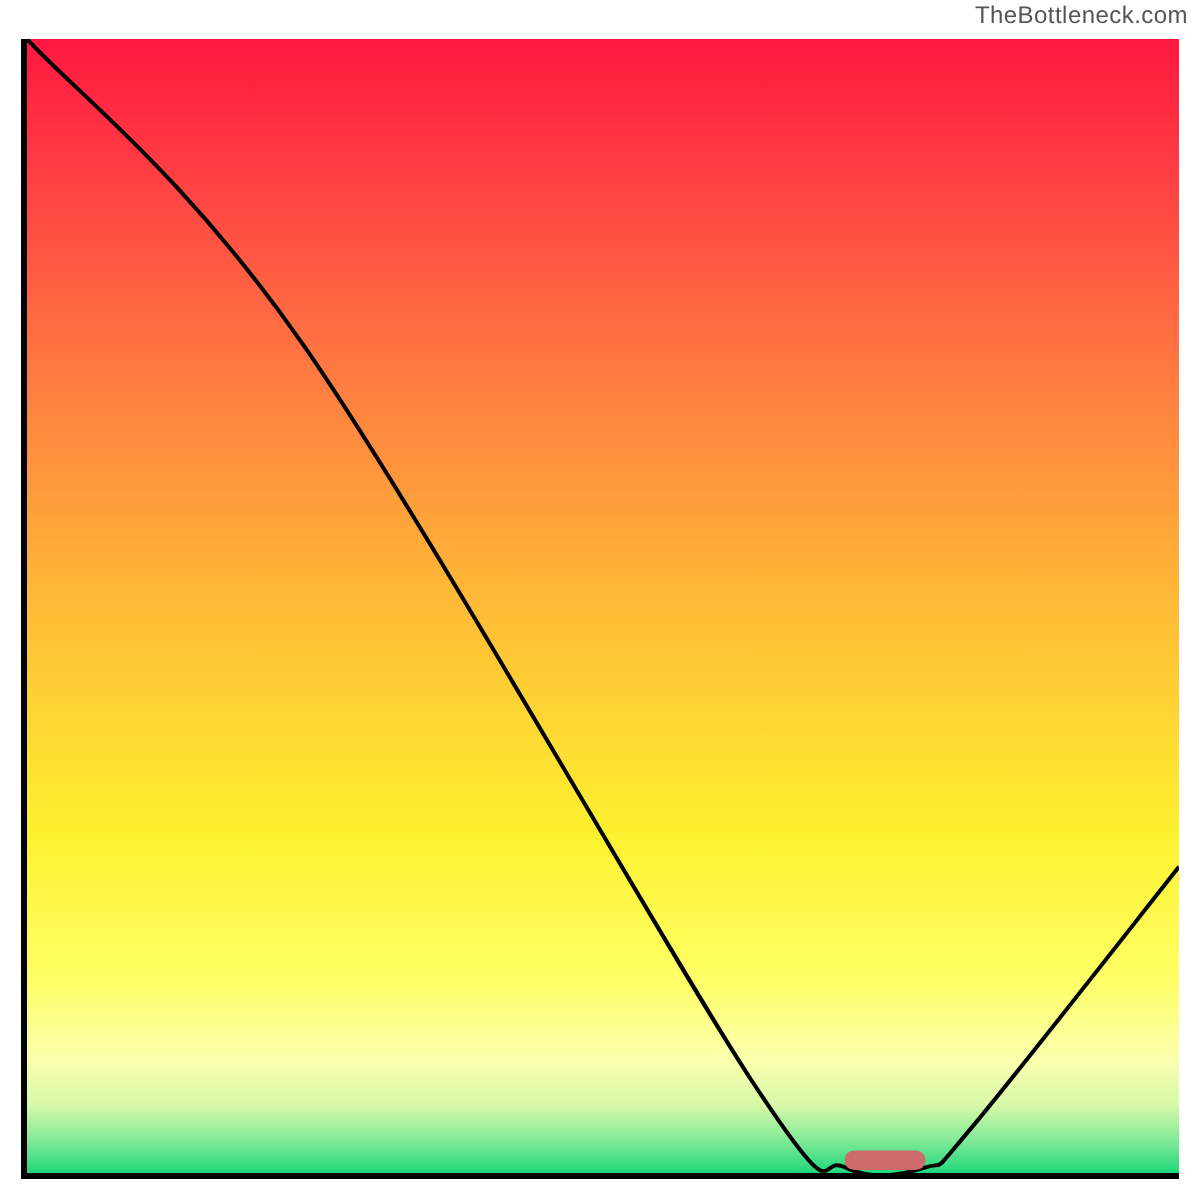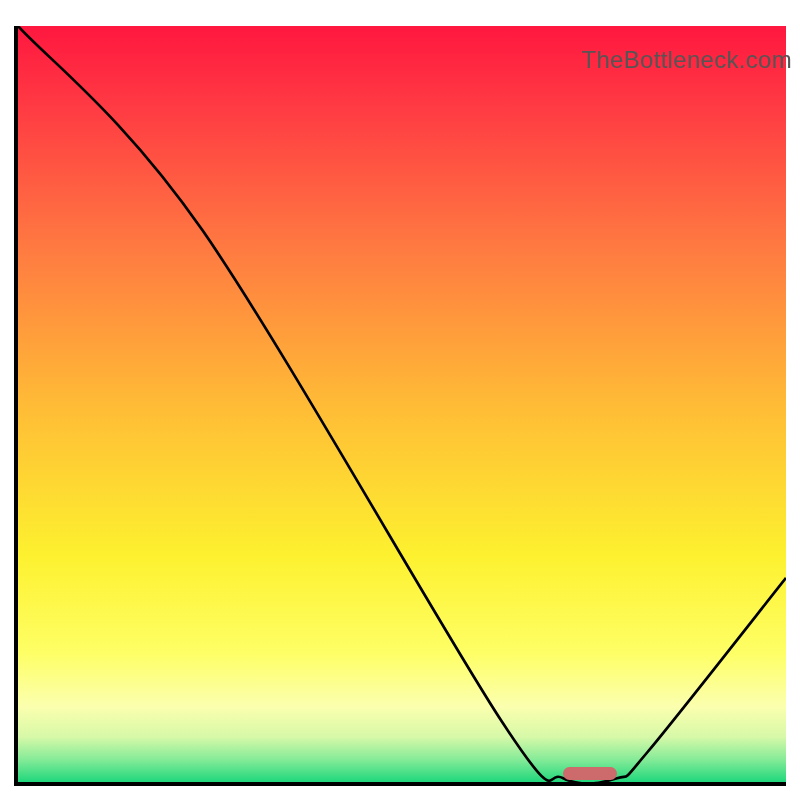--- a/index.html
+++ b/index.html
@@ -14,25 +14,24 @@
   .container {
     position: relative;
     width: 800px;
     height: 800px;
   }
   .watermark {
     position: absolute;
     top: 2px;
     right: 8px;
     color: #555555;
-    font-size: 24px;
+    font-size: 16px;
     font-weight: 500;
     letter-spacing: 0.3px;
     z-index: 20;
-    margin-top: 44px;
   }
   .plot-area {
     position: absolute;
     left: 14px;
     top: 26px;
     width: 772px;
     height: 760px;
     border-left: 4px solid #000;
     border-bottom: 4px solid #000;
     box-sizing: border-box;

